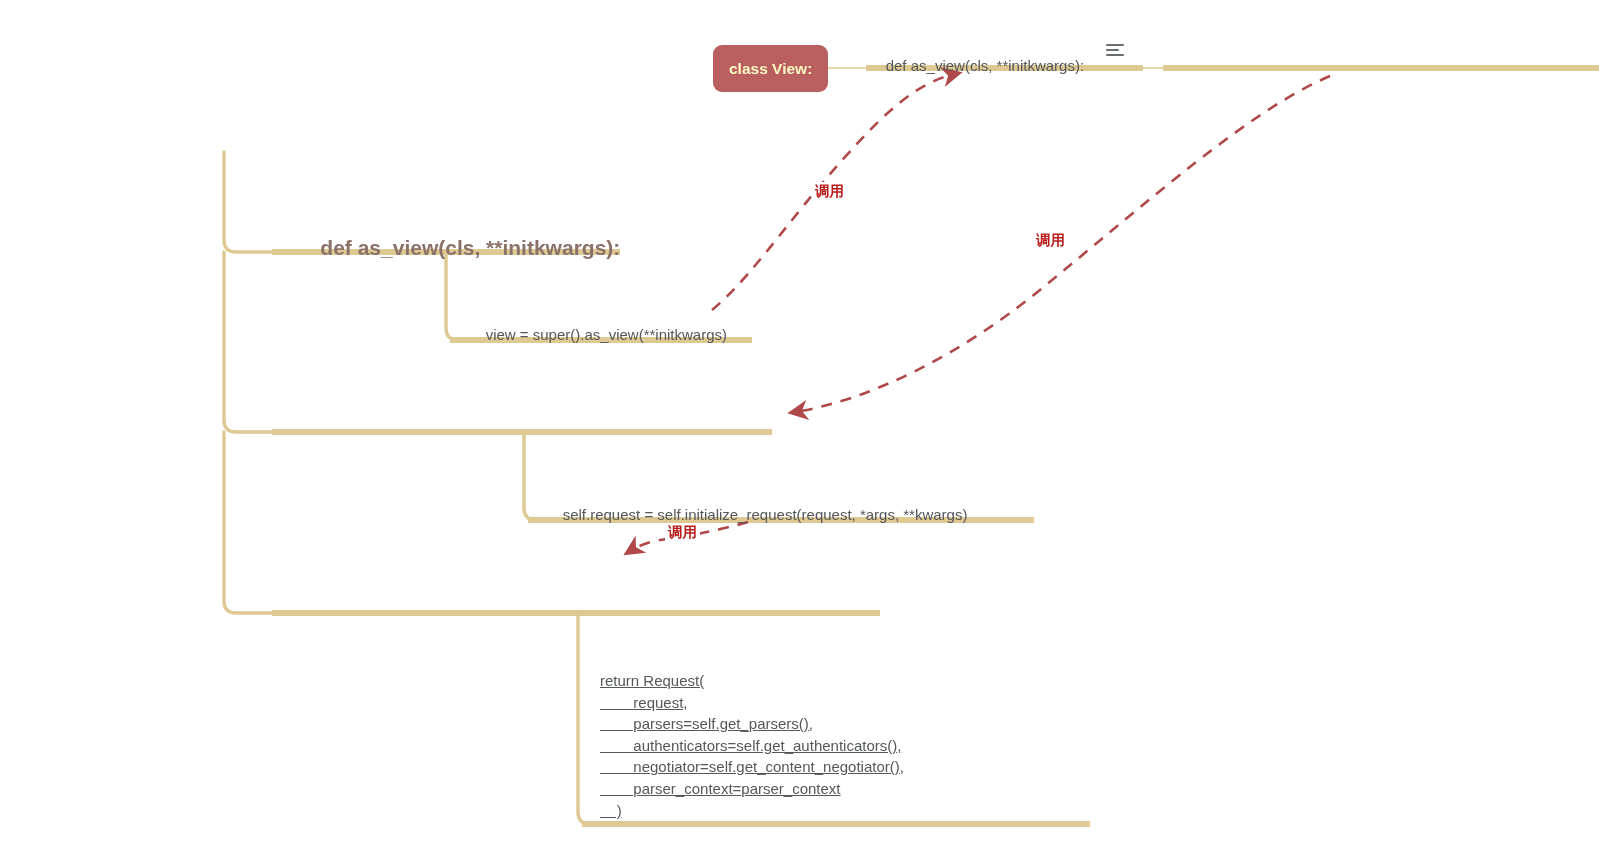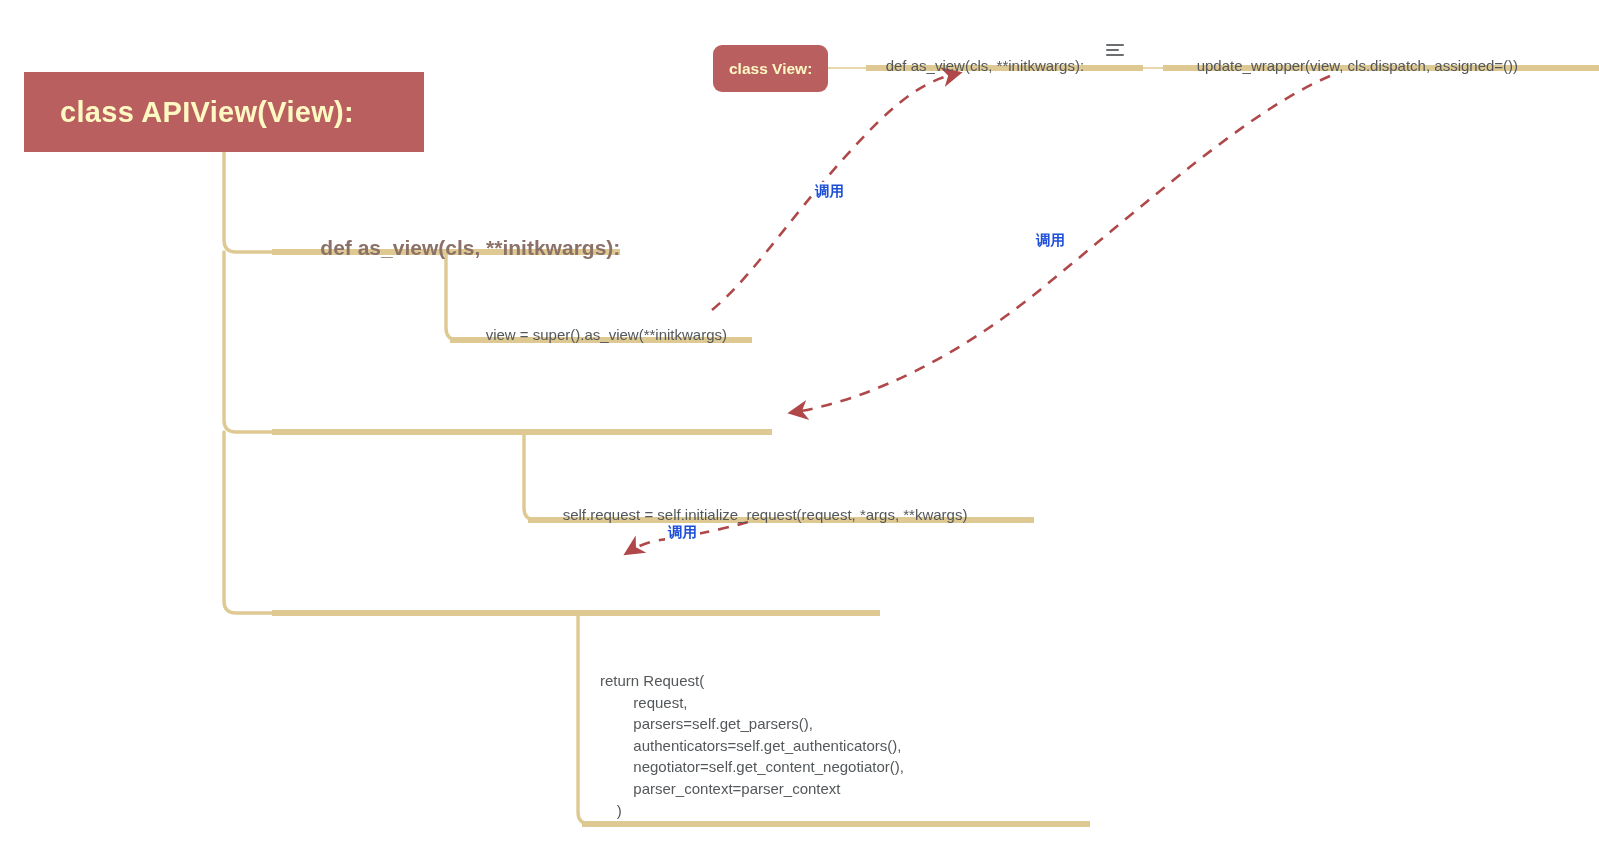--- a/index.html
+++ b/index.html
@@ -33,36 +33,36 @@
   }
 
   
   .lbl{position:absolute;white-space:pre;}
   .lvl2{
     color:#8b7167;font-weight:bold;font-size:21px;
   }
   .lvl3{
     color:#54585b;font-size:15px;font-weight:400;
   }
-  .lvl3 .multi{display:block;line-height:21.6px;}
+  .lvl3 .multi{display:block;line-height:21.6px;text-decoration:underline;}
   .topline{color:#54585b;font-size:15px;font-weight:400;}
 
   .note-icon{
     position:absolute;
     width:18px;height:14px;
   }
   .note-icon i{
     display:block;background:#6b6f72;height:1.6px;border-radius:1px;margin-bottom:3.4px;
   }
   .note-icon i:nth-child(1){width:18px;}
   .note-icon i:nth-child(2){width:13px;}
   .note-icon i:nth-child(3){width:18px;}
 
   .callout{
-    position:absolute;color:#1d4ed8;font-size:14.5px;font-weight:bold;
+    position:absolute;color:#b91c1c;font-size:14.5px;font-weight:bold;
     background:#ffffff;padding:0 3px;text-align:center;
   }
 </style>
 </head>
 <body>
 
 <div id="stage">
 
   <svg class="svg-layer" viewBox="0 0 1599 850" xmlns="http://www.w3.org/2000/svg">
     <defs>
@@ -92,40 +92,34 @@
     <line x1="866" y1="68" x2="1143" y2="68" stroke="#dfc993" stroke-width="6" stroke-linecap="butt"></line>
     <line x1="1163" y1="68" x2="1599" y2="68" stroke="#dfc993" stroke-width="6" stroke-linecap="butt"></line>
 
     <path d="M712,310 C760,270 800,200 880,120 C910,92 930,80 955,74" stroke="#b0484a" stroke-width="2.6" fill="none" stroke-dasharray="11,9" marker-end="url(#arrowhead)"></path>
 
     <path d="M1330,76 C1250,110 1150,200 1040,290 C960,355 870,400 795,412" stroke="#b0484a" stroke-width="2.6" fill="none" stroke-dasharray="11,9" marker-end="url(#arrowhead)"></path>
 
     <path d="M748,522 C720,530 690,536 660,540 C648,542 638,546 630,551" stroke="#b0484a" stroke-width="2.6" fill="none" stroke-dasharray="11,9" marker-end="url(#arrowhead)"></path>
   </svg>
 
-  <div class="root-node" id="root-apiview">
-    <span>class APIView(View):</span>
-  </div>
 
   <div class="root-node" id="root-view">
     <span>class View:</span>
   </div>
 
   <div class="lbl topline" style="left:869px;top:40px;">
     <span>def as_view(cls, **initkwargs):</span>
   </div>
   <div class="note-icon" style="left:1106px;top:44px;">
     <i></i>
       <i></i>
       <i></i>
   </div>
 
-  <div class="lbl topline" style="left:1180px;top:40px;">
-    <span>update_wrapper(view, cls.dispatch, assigned=())</span>
-  </div>
 
   <div class="lbl lvl2" style="left:297px;top:212px;">
     <span>def as_view(cls, **initkwargs):</span>
   </div>
 
 
 
   <div class="lbl lvl3" style="left:546px;top:489px;">
     <span>self.request = self.initialize_request(request, *args, **kwargs)</span>
   </div>

